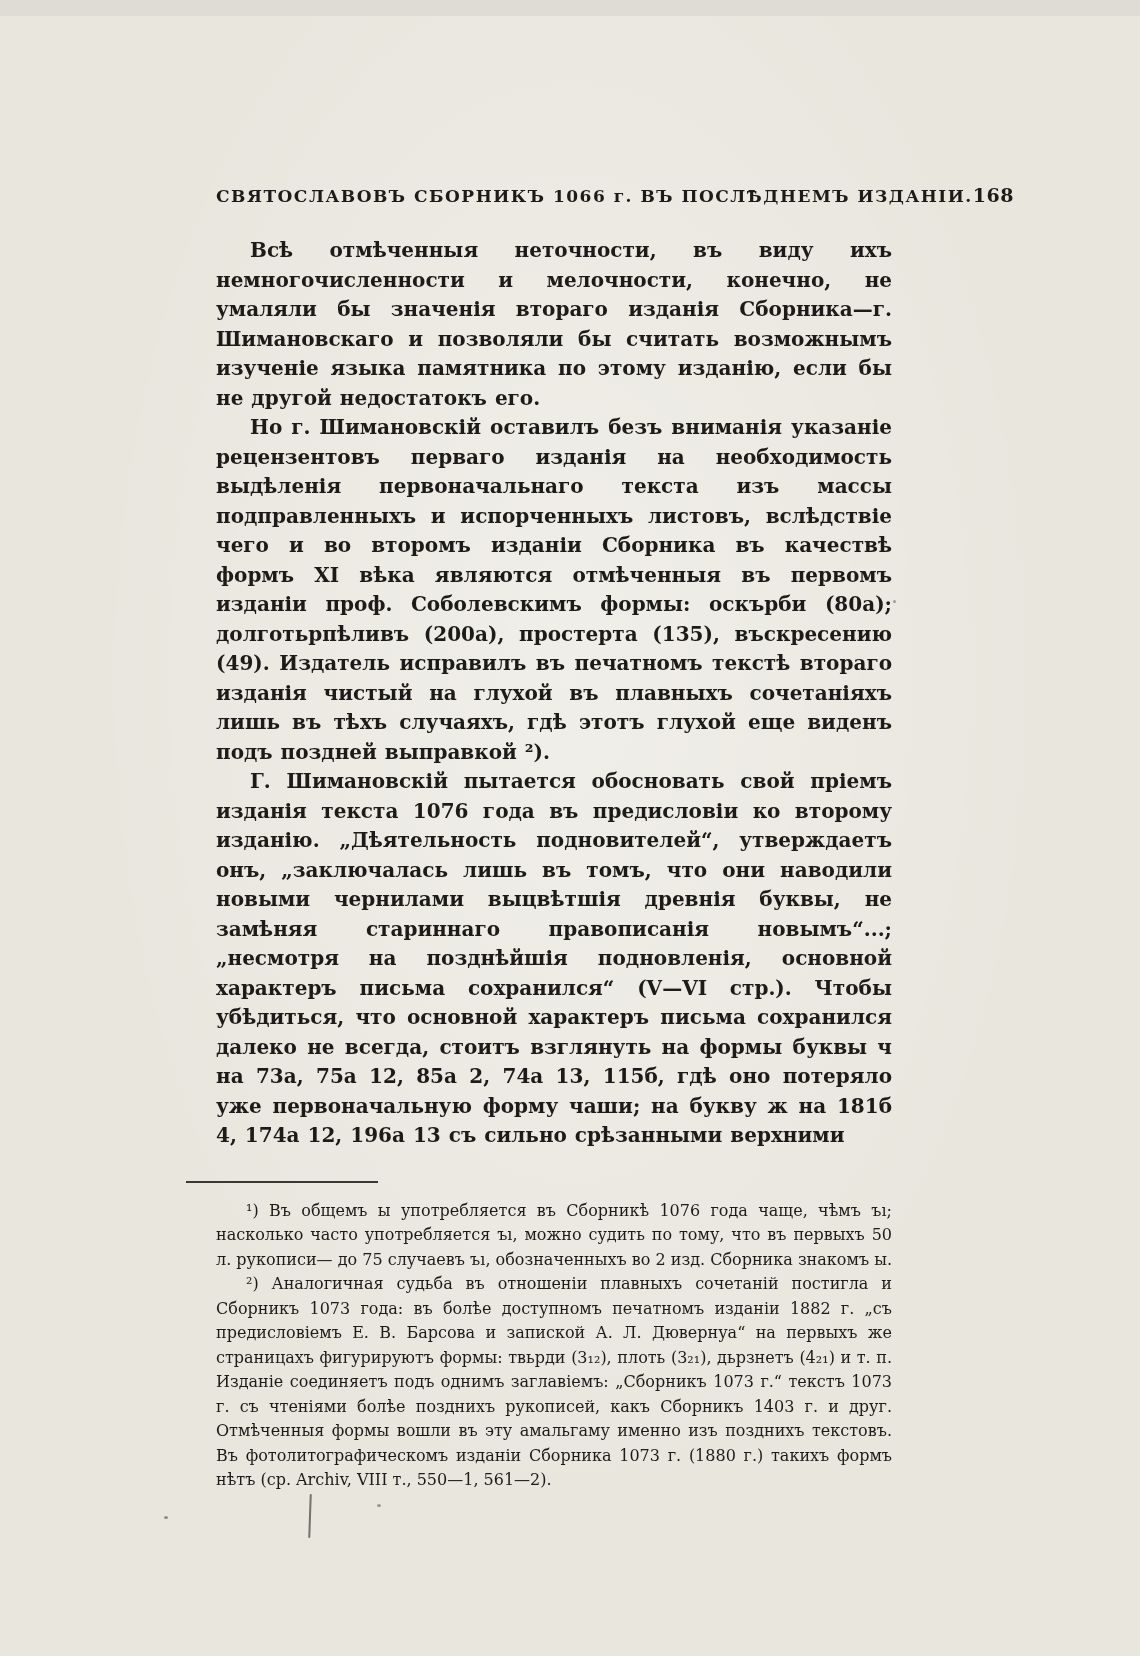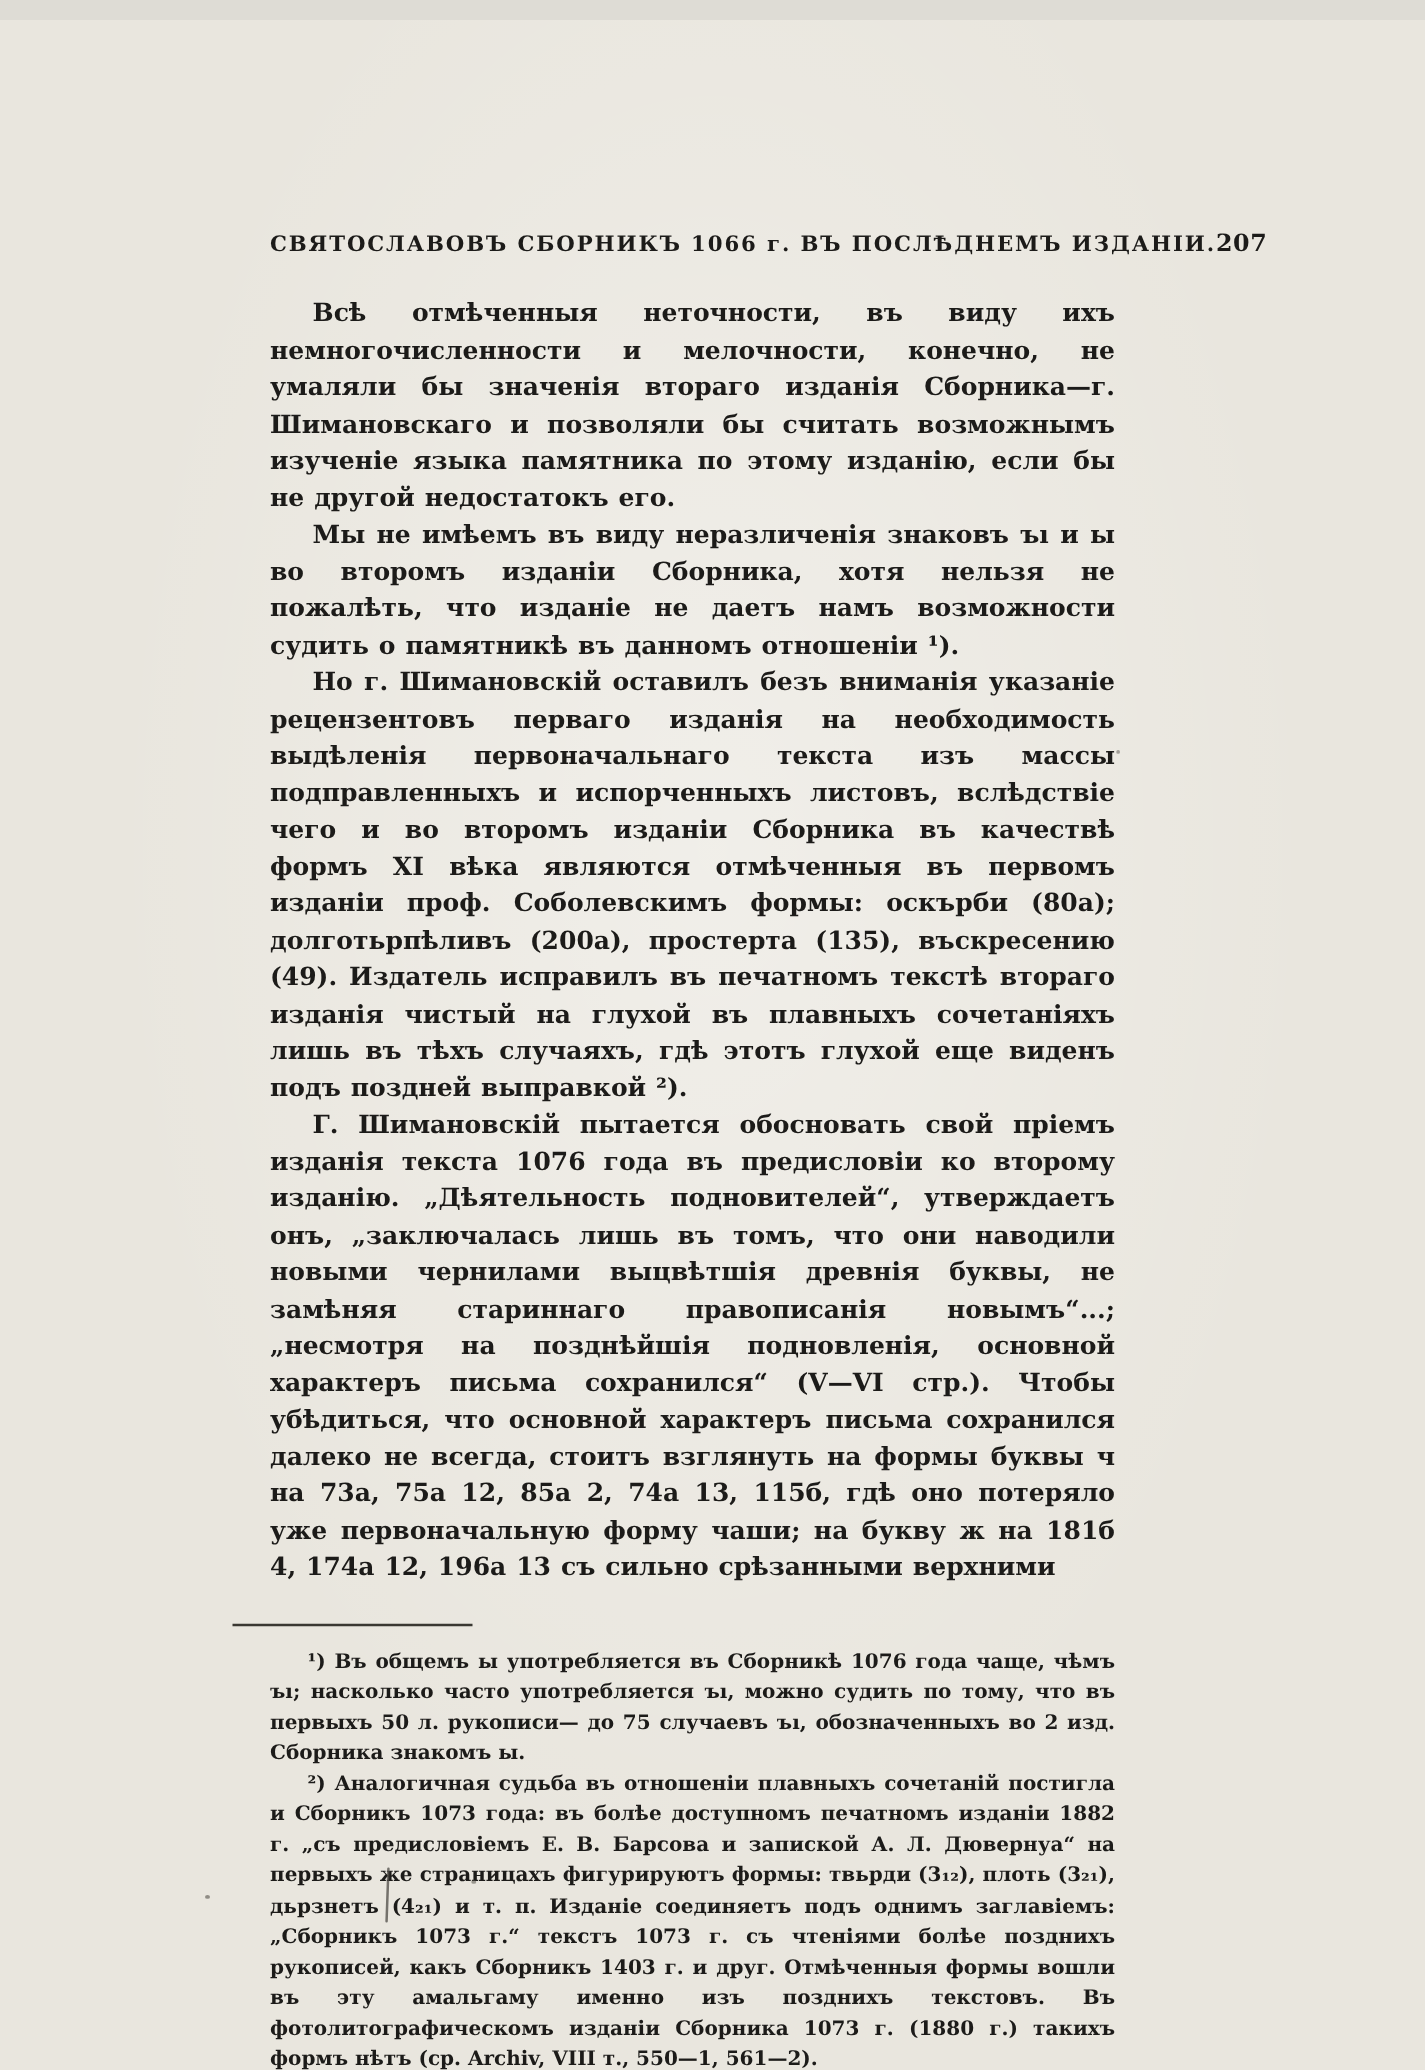--- a/index.html
+++ b/index.html
@@ -51,21 +51,21 @@
     border: 0;
     border-top: 2px solid #3a3832;
   }
   .footnotes {
     margin-top: 16px;
   }
   .footnotes p.footnote {
     margin: 0;
     font-size: 16px;
     line-height: 24.5px;
-    font-weight: bold;
+    font-weight: normal;
     text-align: justify;
     text-indent: 30px;
   }
   
   .ink-stroke {
     position: absolute;
     left: 309px;
     top: 1478px;
     width: 2px;
     height: 44px;
@@ -105,26 +105,25 @@
     border-radius: 50%;
   }
 </style>
 </head>
 <body>
 
 <div class="page">
 
   <header class="running-head">
     <span class="head-title">СВЯТОСЛАВОВЪ СБОРНИКЪ 1066 г. ВЪ ПОСЛѢДНЕМЪ ИЗДАНІИ.</span>
-    <span class="page-number">207</span>
+    <span class="page-number">168</span>
   </header>
 
   <main class="body-text">
     <p class="para">Всѣ отмѣченныя неточности, въ виду ихъ немногочисленности и мелочности, конечно, не умаляли бы значенія втораго изданія Сборника—г. Шимановскаго и позволяли бы считать возможнымъ изученіе языка памятника по этому изданію, если бы не другой недостатокъ его.</p>
-    <p class="para">Мы не имѣемъ въ виду неразличенія знаковъ ъı и ы во второмъ изданіи Сборника, хотя нельзя не пожалѣть, что изданіе не даетъ намъ возможности судить о памятникѣ въ данномъ отношеніи ¹).</p>
     <p class="para">Но г. Шимановскій оставилъ безъ вниманія указаніе рецензентовъ перваго изданія на необходимость выдѣленія первоначальнаго текста изъ массы подправленныхъ и испорченныхъ листовъ, вслѣдствіе чего и во второмъ изданіи Сборника въ качествѣ формъ XI вѣка являются отмѣченныя въ первомъ изданіи проф. Соболевскимъ формы: оскърби (80а); долготьрпѣливъ (200а), простерта (135), въскресению (49). Издатель исправилъ въ печатномъ текстѣ втораго изданія чистый на глухой въ плавныхъ сочетаніяхъ лишь въ тѣхъ случаяхъ, гдѣ этотъ глухой еще виденъ подъ поздней выправкой ²).</p>
     <p class="para">Г. Шимановскій пытается обосновать свой пріемъ изданія текста 1076 года въ предисловіи ко второму изданію. „Дѣятельность подновителей“, утверждаетъ онъ, „заключалась лишь въ томъ, что они наводили новыми чернилами выцвѣтшія древнія буквы, не замѣняя стариннаго правописанія новымъ“...; „несмотря на позднѣйшія подновленія, основной характеръ письма сохранился“ (V—VI стр.). Чтобы убѣдиться, что основной характеръ письма сохранился далеко не всегда, стоитъ взглянуть на формы буквы ч на 73а, 75а 12, 85а 2, 74а 13, 115б, гдѣ оно потеряло уже первоначальную форму чаши; на букву ж на 181б 4, 174а 12, 196а 13 съ сильно срѣзанными верхними</p>
   </main>
 
   <hr class="footnote-rule">
 
   <section class="footnotes">
     <p class="footnote">¹) Въ общемъ ы употребляется въ Сборникѣ 1076 года чаще, чѣмъ ъı; насколько часто употребляется ъı, можно судить по тому, что въ первыхъ 50 л. рукописи— до 75 случаевъ ъı, обозначенныхъ во 2 изд. Сборника знакомъ ы.</p>
     <p class="footnote">²) Аналогичная судьба въ отношеніи плавныхъ сочетаній постигла и Сборникъ 1073 года: въ болѣе доступномъ печатномъ изданіи 1882 г. „съ предисловіемъ Е. В. Барсова и запиской А. Л. Дювернуа“ на первыхъ же страницахъ фигурируютъ формы: твьрди (3₁₂), плоть (3₂₁), дьрзнетъ (4₂₁) и т. п. Изданіе соединяетъ подъ однимъ заглавіемъ: „Сборникъ 1073 г.“ текстъ 1073 г. съ чтеніями болѣе позднихъ рукописей, какъ Сборникъ 1403 г. и друг. Отмѣченныя формы вошли въ эту амальгаму именно изъ позднихъ текстовъ. Въ фотолитографическомъ изданіи Сборника 1073 г. (1880 г.) такихъ формъ нѣтъ (ср. Archiv, VIII т., 550—1, 561—2).</p>
   </section>

